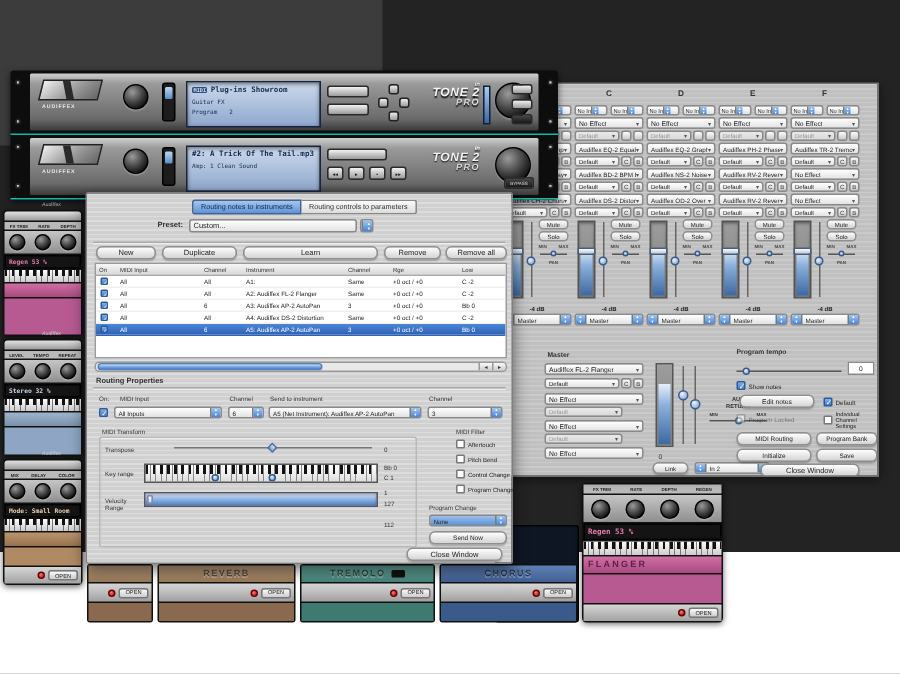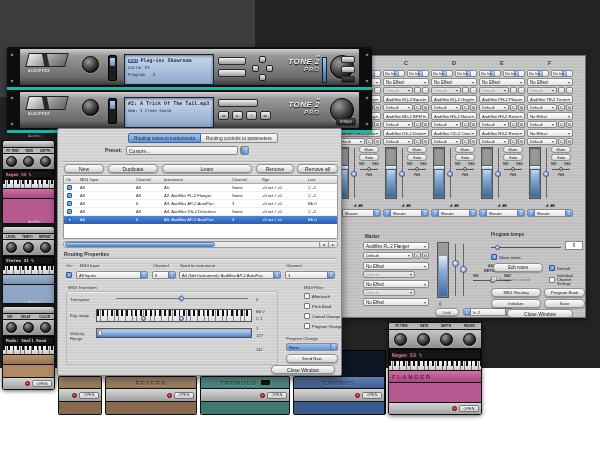--- a/index.html
+++ b/index.html
@@ -20,21 +20,21 @@
 .cb.on::after{content:"✓";color:#fff;font-size:5px;position:absolute;left:.5px;top:-1.5px}
 .step{width:7px;align-self:stretch;flex:none;background:linear-gradient(#9ec6f2,#4a84d8);border-left:1px solid #7a7a7a;display:flex;flex-direction:column;align-items:center;justify-content:center;color:#fff;font-size:3px;line-height:3px}
 .step::before{content:"▴"}.step::after{content:"▾"}
 .stepL{border-left:none;border-right:1px solid #7a7a7a}
 
 .bg{left:0;top:47;width:600px;height:368px;background:#232323}
 .bg-tr{left:370;top:47;width:230px;height:10px;background:#131313}
 .bg-br{left:345;top:318;width:255px;height:97px;background:#3c3c3c}
 
 .rack{left:7px;top:47px;width:365px;height:86px;background:#0d0d0d;z-index:30;border-radius:2px;box-shadow:0 2px 5px rgba(0,0,0,.6)}
-.runit{position:relative;height:43px;border-bottom:3px solid #14b8a6}
+.runit{position:relative;height:43px;border-bottom:1px solid #14b8a6}
 .rface{position:absolute;left:13px;right:13px;top:2px;bottom:2px;background:linear-gradient(180deg,#cfcfcf,#9a9a9a 18%,#6a6a6a 80%,#3a3a3a);border-radius:1px}
 .screw{position:absolute;width:4px;height:4px;border-radius:50%;background:radial-gradient(circle at 35% 30%,#ddd,#555);border:1px solid #222}
 .logo-plate{position:absolute;left:7px;top:4px;width:40px;height:14px;background:linear-gradient(135deg,#f0f0f0,#9a9a9a 55%,#666);border:1px solid #222;transform:skewX(-14deg);overflow:hidden}
 .logo-plate i{position:absolute;left:16px;top:-2px;width:5px;height:20px;background:#2a2a2a;transform:skewX(24deg)}
 .brandtxt{position:absolute;left:8px;top:20px;font-size:3.5px;letter-spacing:.6px;color:#e8e8e8;font-weight:bold}
 .knob{border-radius:50%;background:radial-gradient(circle at 35% 30%,#9a9a9a,#3f3f3f 50%,#101010 80%);border:1px solid #000;box-shadow:0 1px 1px rgba(255,255,255,.25)}
 .knob-s{position:absolute;left:62px;top:7px;width:17px;height:17px}
 .minifader{position:absolute;left:88px;top:6px;width:9px;height:26px;background:#1c1c1c;border:1px solid #000;border-radius:2px}
 .minifader i{display:block;margin:2px auto 0;width:5px;height:8px;background:linear-gradient(#bcd6f4,#5c8cc8);border-radius:1px}
 .lcd{position:absolute;left:104px;top:5px;width:90px;height:31px;background:linear-gradient(180deg,#ccd9ec,#8fa8cd);border:1px solid #17243d;box-shadow:inset 0 1px 3px rgba(0,0,0,.5);padding:2px 3px;font-family:"DejaVu Sans Mono",monospace;color:#142a50;overflow:hidden}

